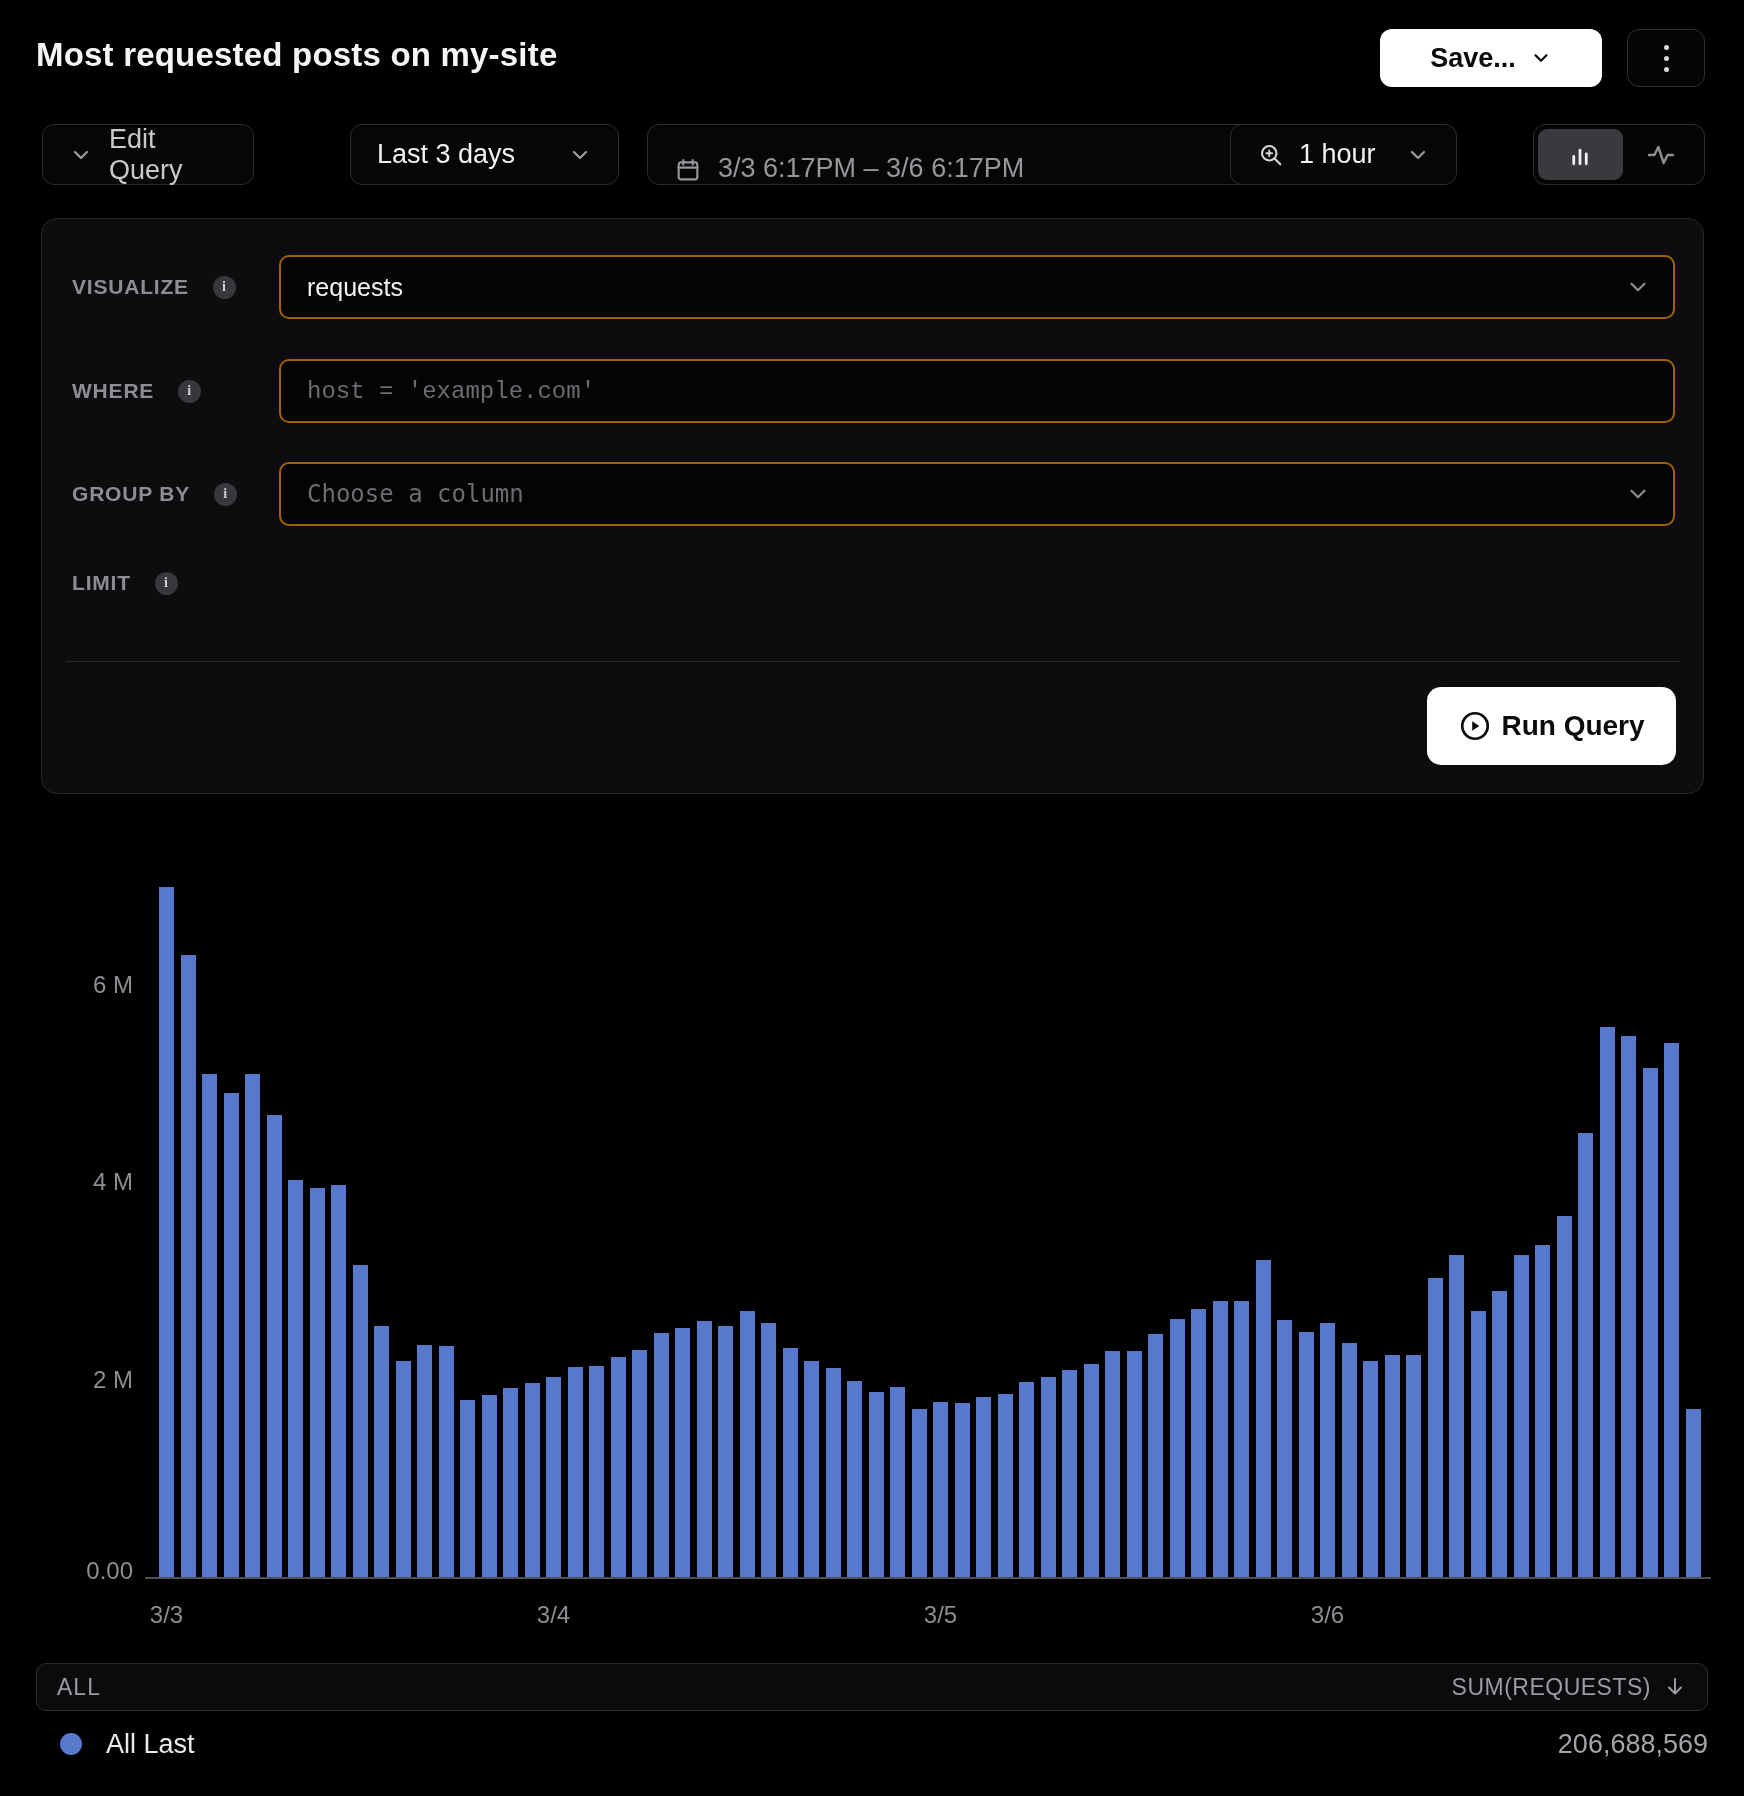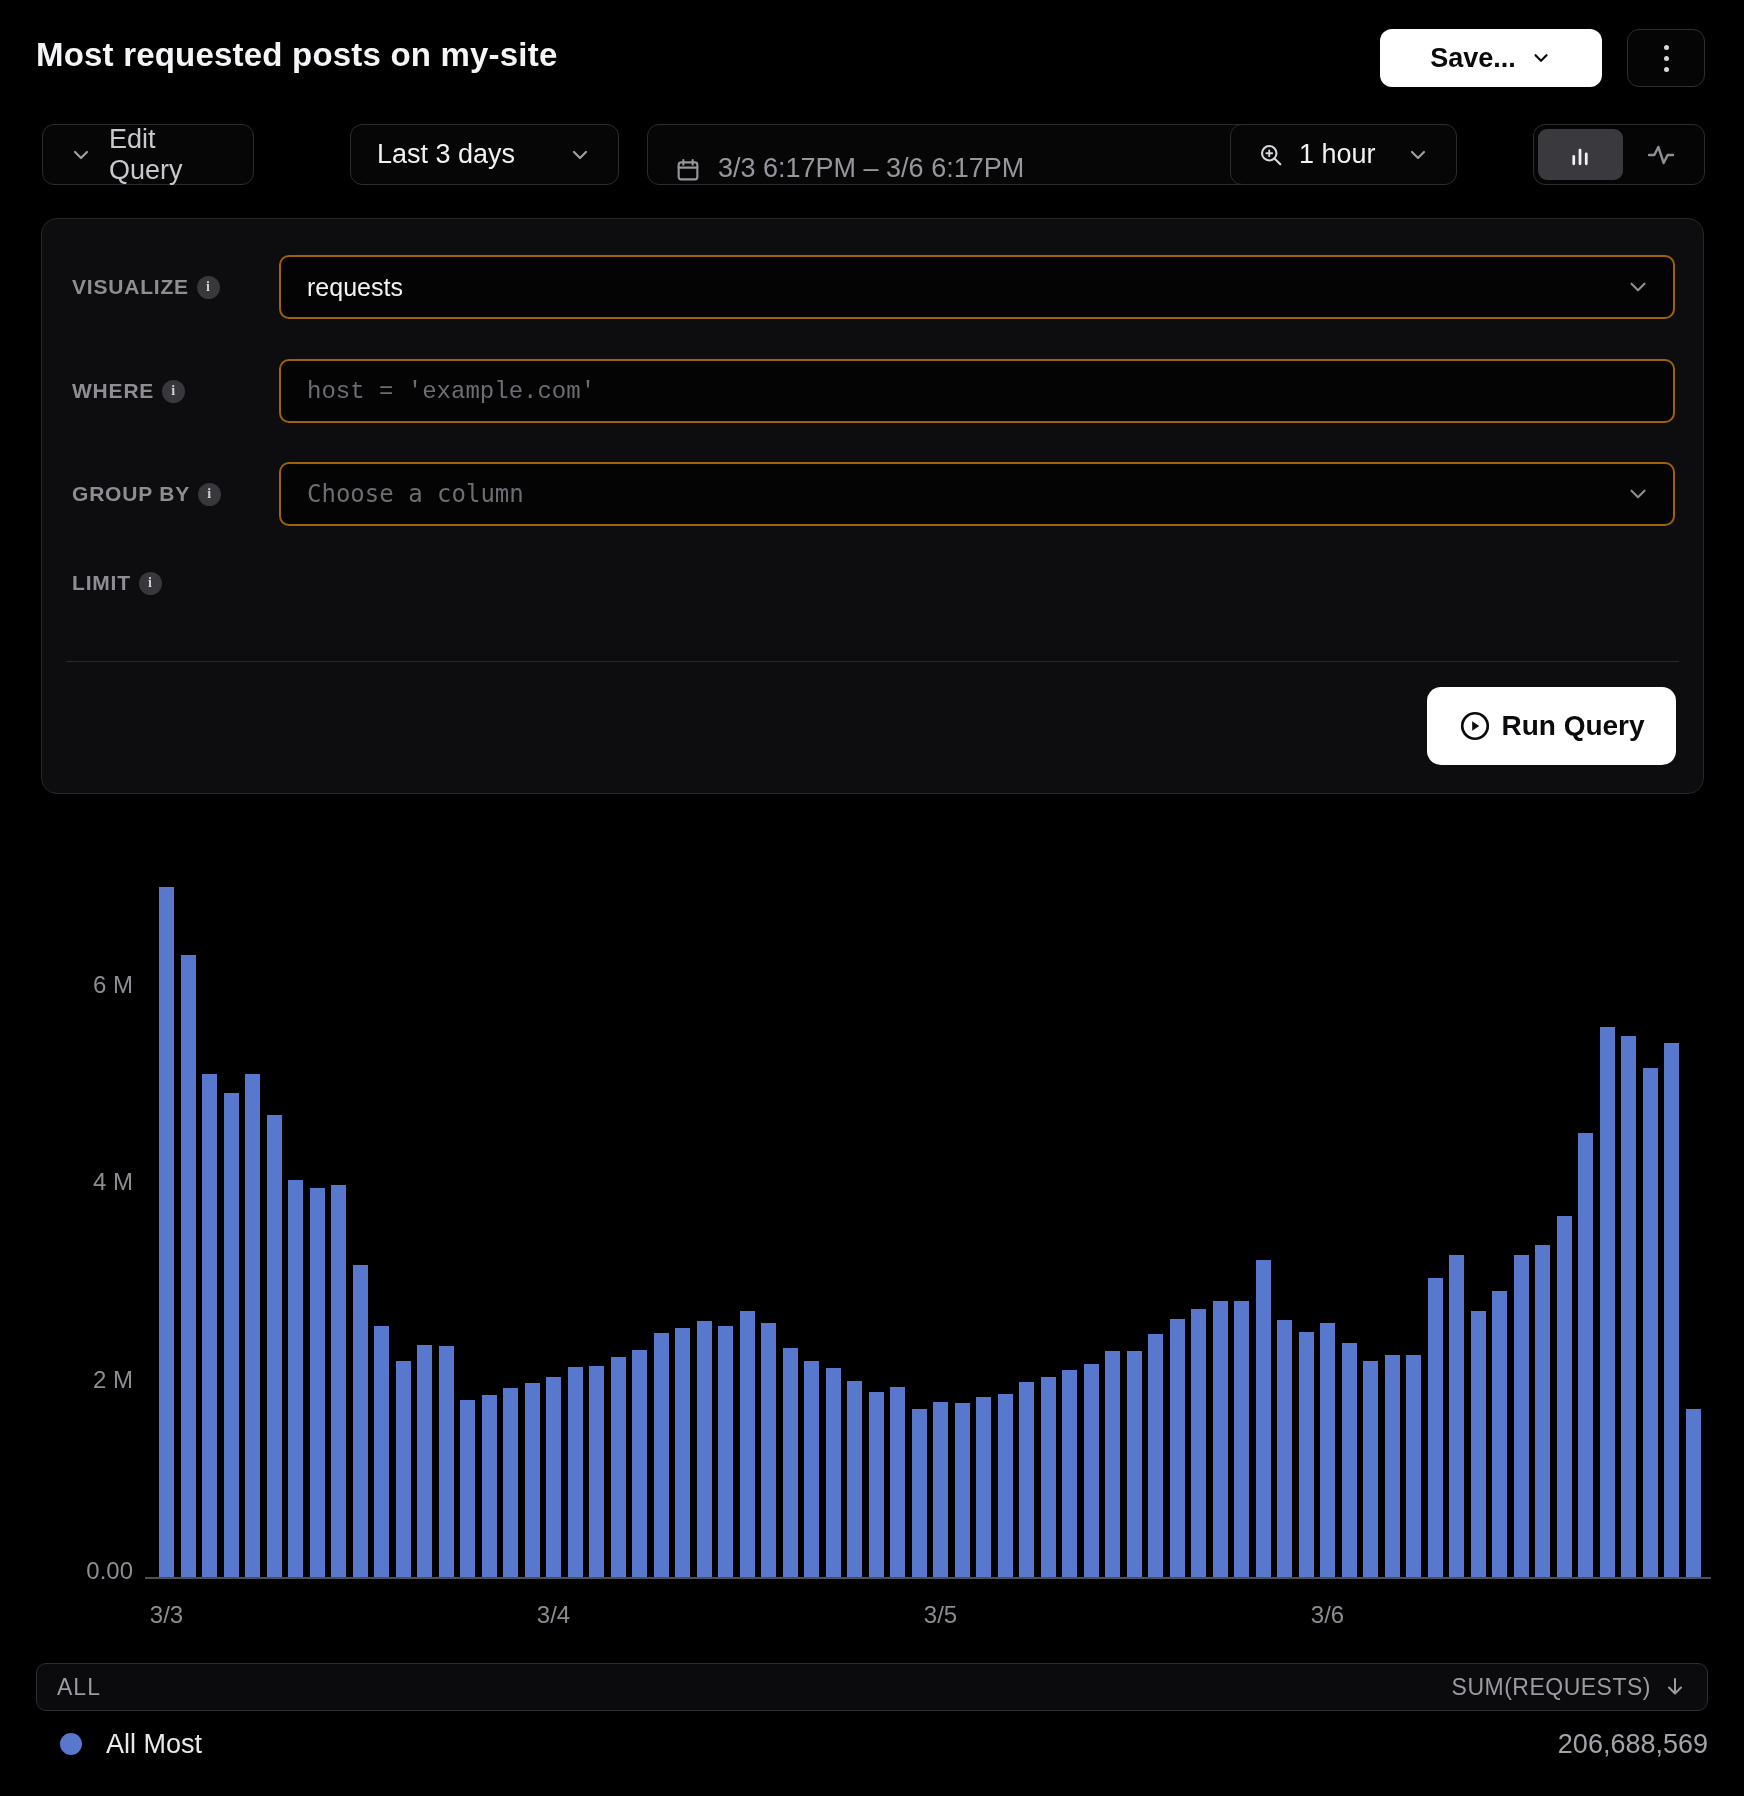--- a/index.html
+++ b/index.html
@@ -20,21 +20,21 @@
   #range-preset-btn { left:350px; width:269px; color:#f1f1f3; justify-content:space-between; }
   #date-range-btn { left:647px; width:671px; color:#96969c;align-items:flex-end; }
   #resolution-btn { left:1230px; width:227px; color:#f1f1f3; justify-content:space-between; }
   #chart-type-toggle { left:1533px; top:124px; width:172px; height:61px; border:1px solid #2c2c30; border-radius:12px; background:#050506; display:flex; align-items:center; padding:4px; }
   #chart-type-bar { width:86px; height:51px; background:#3a3a3e; border-radius:9px; display:flex; align-items:center; justify-content:center; cursor:pointer; }
   #chart-type-line { width:78px; height:51px; display:flex; align-items:center; justify-content:center; cursor:pointer; }
   .chev { flex:0 0 auto; }
 
   
   #query-panel { left:41px; top:218px; width:1663px; height:576px; background:#0d0d0f; border:1px solid #27272a; border-radius:16px; }
-  .q-label { position:absolute; left:30px; display:flex; align-items:center; gap:8px; font-size:21px; font-weight:700; letter-spacing:.8px; color:#8d8d93; }
+  .q-label { position:absolute; left:30px; display:flex; align-items:center; gap:24px; font-size:21px; font-weight:700; letter-spacing:.8px; color:#8d8d93; }
   .info-dot { width:23px; height:23px; border-radius:50%; background:#38383c; color:#cfcfd3; font-size:14px; font-weight:700; display:flex; align-items:center; justify-content:center; font-family:"Liberation Serif", serif; }
   .q-field { position:absolute; left:237px; width:1396px; height:64px; background:#040405; border:2px solid #a16207; border-radius:10px; display:flex; align-items:center; padding:0 26px; }
   .q-field .value { font-size:25px; color:#f2f2f4; }
   .q-field .ph { font-family:"DejaVu Sans Mono", monospace; font-size:24px; color:#6c6c73; }
   .q-field input { flex:1; height:100%; background:transparent; border:none; outline:none; font-family:Liberation Mono, monospace; font-size:24px; color:#22c55e; }
   .q-field input::placeholder { color:#6c6c73; }
   .q-field .chev-right { position:absolute; right:22px; top:50%; transform:translateY(-50%); }
   #panel-divider { position:absolute; left:24px; right:24px; top:442px; height:1px; background:#28282b; }
   #run-query-btn { position:absolute; right:27px; bottom:28px; width:249px; height:78px; background:#fff; border-radius:14px; display:flex; align-items:center; justify-content:center; gap:9px; color:#0b0b0d; font-size:28px; font-weight:700; cursor:pointer; }
 
@@ -270,17 +270,17 @@
     <span class="right">
       <span>SUM(REQUESTS)</span>
       <svg width="24" height="24" viewBox="0 0 24 24">
           <path d="M12 4v14M6 12.5l6 6 6-6" fill="none" stroke="#9b9ba1" stroke-width="2" stroke-linecap="round" stroke-linejoin="round"></path>
         </svg>
     </span>
   </div>
 
   <div id="legend-row" class="abs">
     <span id="legend-dot" style="background: rgb(88, 120, 206);"></span>
-    <span id="legend-label">All Most</span>
+    <span id="legend-label">All Last</span>
     <span id="legend-value">206,688,569</span>
   </div>
 
 </div>
 
 </body></html>

